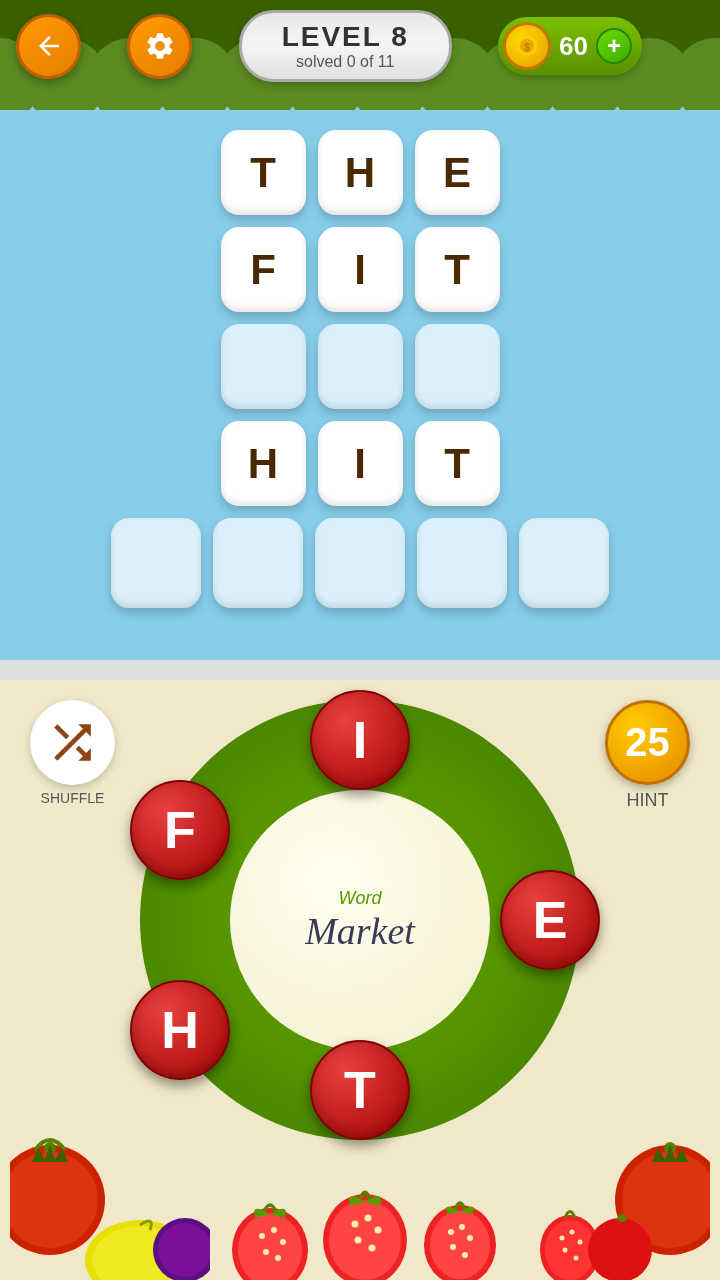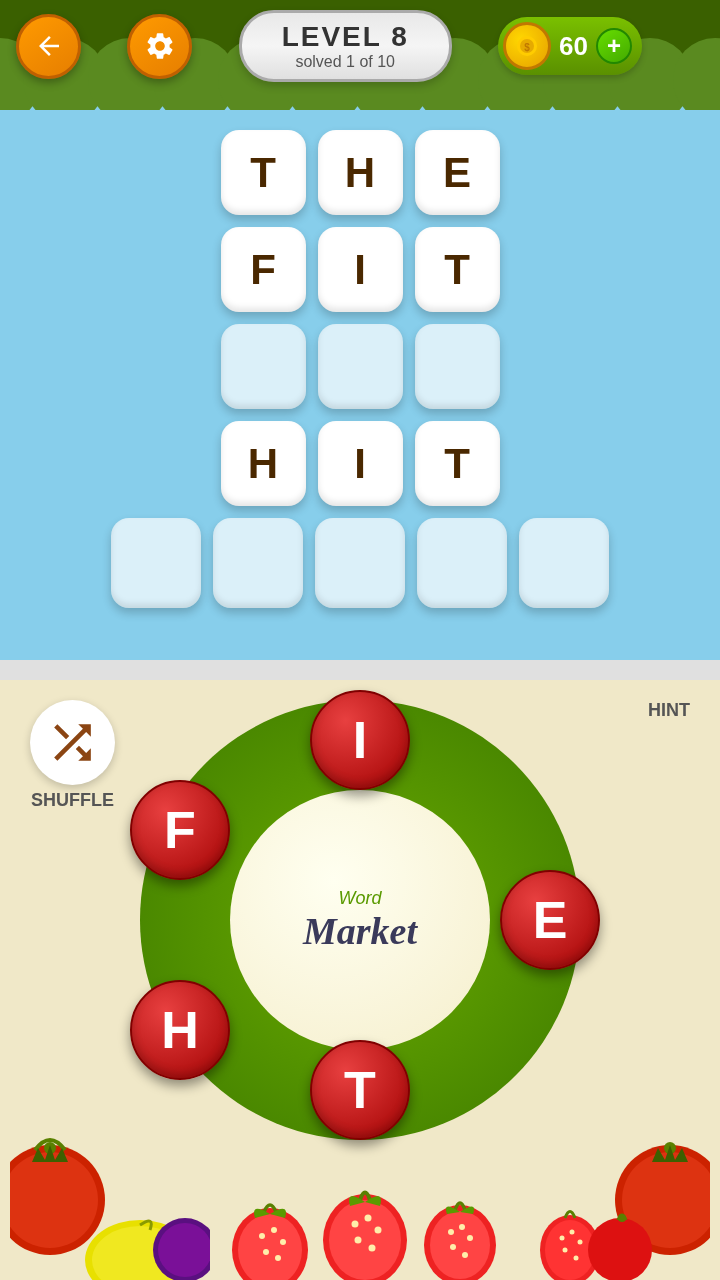--- a/index.html
+++ b/index.html
@@ -196,22 +196,22 @@
       width: 85px;
       height: 85px;
       background: white;
       border-radius: 50%;
       display: flex;
       align-items: center;
       justify-content: center;
       box-shadow: 0 3px 8px rgba(0,0,0,0.2);
     }
     .shuffle-label {
-      font-size: 18px;
-      font-weight: 700;
+      font-size: 14px;
+      font-weight: 400;
       color: #555;
     }
 
     
     .hint-btn {
       position: absolute;
       top: 20px;
       right: 30px;
       display: flex;
       flex-direction: column;
@@ -229,21 +229,21 @@
       align-items: center;
       justify-content: center;
       font-size: 40px;
       font-weight: 900;
       color: white;
       box-shadow: 0 3px 8px rgba(0,0,0,0.3);
       border: 3px solid #c07000;
     }
     .hint-label {
       font-size: 18px;
-      font-weight: 700;
+      font-weight: 400;
       color: #555;
     }
 
     
     .word-circle-container {
       position: absolute;
       top: 20px;
       left: 50%;
       transform: translateX(-50%);
       width: 440px;
@@ -279,21 +279,21 @@
       font-size: 18px;
       color: #5a9a00;
       font-style: italic;
       font-weight: 400;
     }
     .market-text {
       font-size: 38px;
       color: #3a3a5a;
       font-style: italic;
       font-family: Georgia, serif;
-      font-weight: 700;
+      font-weight: 400;
     }
 
     
     .circle-letter {
       position: absolute;
       width: 100px;
       height: 100px;
       background: radial-gradient(circle at 35% 30%, #e84040, #a00000);
       border-radius: 50%;
       display: flex;
@@ -373,21 +373,21 @@
     </div>
 
     <div class="settings-btn">
       <svg viewBox="0 0 24 24">
         <path d="M19.14 12.94c.04-.3.06-.61.06-.94s-.02-.64-.07-.94l2.03-1.58c.18-.14.23-.41.12-.61l-1.92-3.32c-.12-.22-.37-.29-.59-.22l-2.39.96c-.5-.38-1.03-.7-1.62-.94l-.36-2.54c-.04-.24-.24-.41-.48-.41h-3.84c-.24 0-.43.17-.47.41l-.36 2.54c-.59.24-1.13.57-1.62.94l-2.39-.96c-.22-.08-.47 0-.59.22L2.74 8.87c-.12.21-.08.47.12.61l2.03 1.58c-.05.3-.09.63-.09.94s.02.64.07.94l-2.03 1.58c-.18.14-.23.41-.12.61l1.92 3.32c.12.22.37.29.59.22l2.39-.96c.5.38 1.03.7 1.62.94l.36 2.54c.05.24.24.41.48.41h3.84c.24 0 .44-.17.47-.41l.36-2.54c.59-.24 1.13-.56 1.62-.94l2.39.96c.22.08.47 0 .59-.22l1.92-3.32c.12-.22.07-.47-.12-.61l-2.01-1.58zM12 15.6c-1.98 0-3.6-1.62-3.6-3.6s1.62-3.6 3.6-3.6 3.6 1.62 3.6 3.6-1.62 3.6-3.6 3.6z"></path>
       </svg>
     </div>
 
     <div class="level-badge">
       <div class="level-title">LEVEL 8</div>
-      <div class="level-subtitle">solved 1 of 10</div>
+      <div class="level-subtitle">solved 0 of 11</div>
     </div>
 
     <div class="coin-area">
       <div class="coin-icon">
         <svg viewBox="0 0 24 24">
           <circle cx="12" cy="12" r="10" fill="#ffcc00"></circle>
           <circle cx="12" cy="12" r="7" fill="#e6aa00"></circle>
           <text x="12" y="17" text-anchor="middle" font-size="10" font-weight="900" fill="#c07800">$</text>
         </svg>
       </div>
@@ -440,20 +440,23 @@
   <div class="shuffle-btn">
     <div class="shuffle-icon-bg">
       <svg width="55" height="55" viewBox="0 0 24 24">
         <path fill="#8B4513" d="M10.59 9.17L5.41 4 4 5.41l5.17 5.17 1.42-1.41zM14.5 4l2.04 2.04L4 18.59 5.41 20 17.96 7.46 20 9.5V4h-5.5zm.33 9.41l-1.41 1.41 3.13 3.13L14.5 20H20v-5.5l-2.04 2.04-3.13-3.13z"></path>
       </svg>
     </div>
     <span class="shuffle-label">SHUFFLE</span>
   </div>
 
   <div class="hint-btn">
+    <div class="hint-circle">
+      <span>25</span>
+    </div>
     <span class="hint-label">HINT</span>
   </div>
 
   <div class="word-circle-container">
     <div class="word-circle-outer">
 
       <div class="circle-letter letter-I">I</div>
       <div class="circle-letter letter-E">E</div>
       <div class="circle-letter letter-T">T</div>
       <div class="circle-letter letter-H">H</div>

